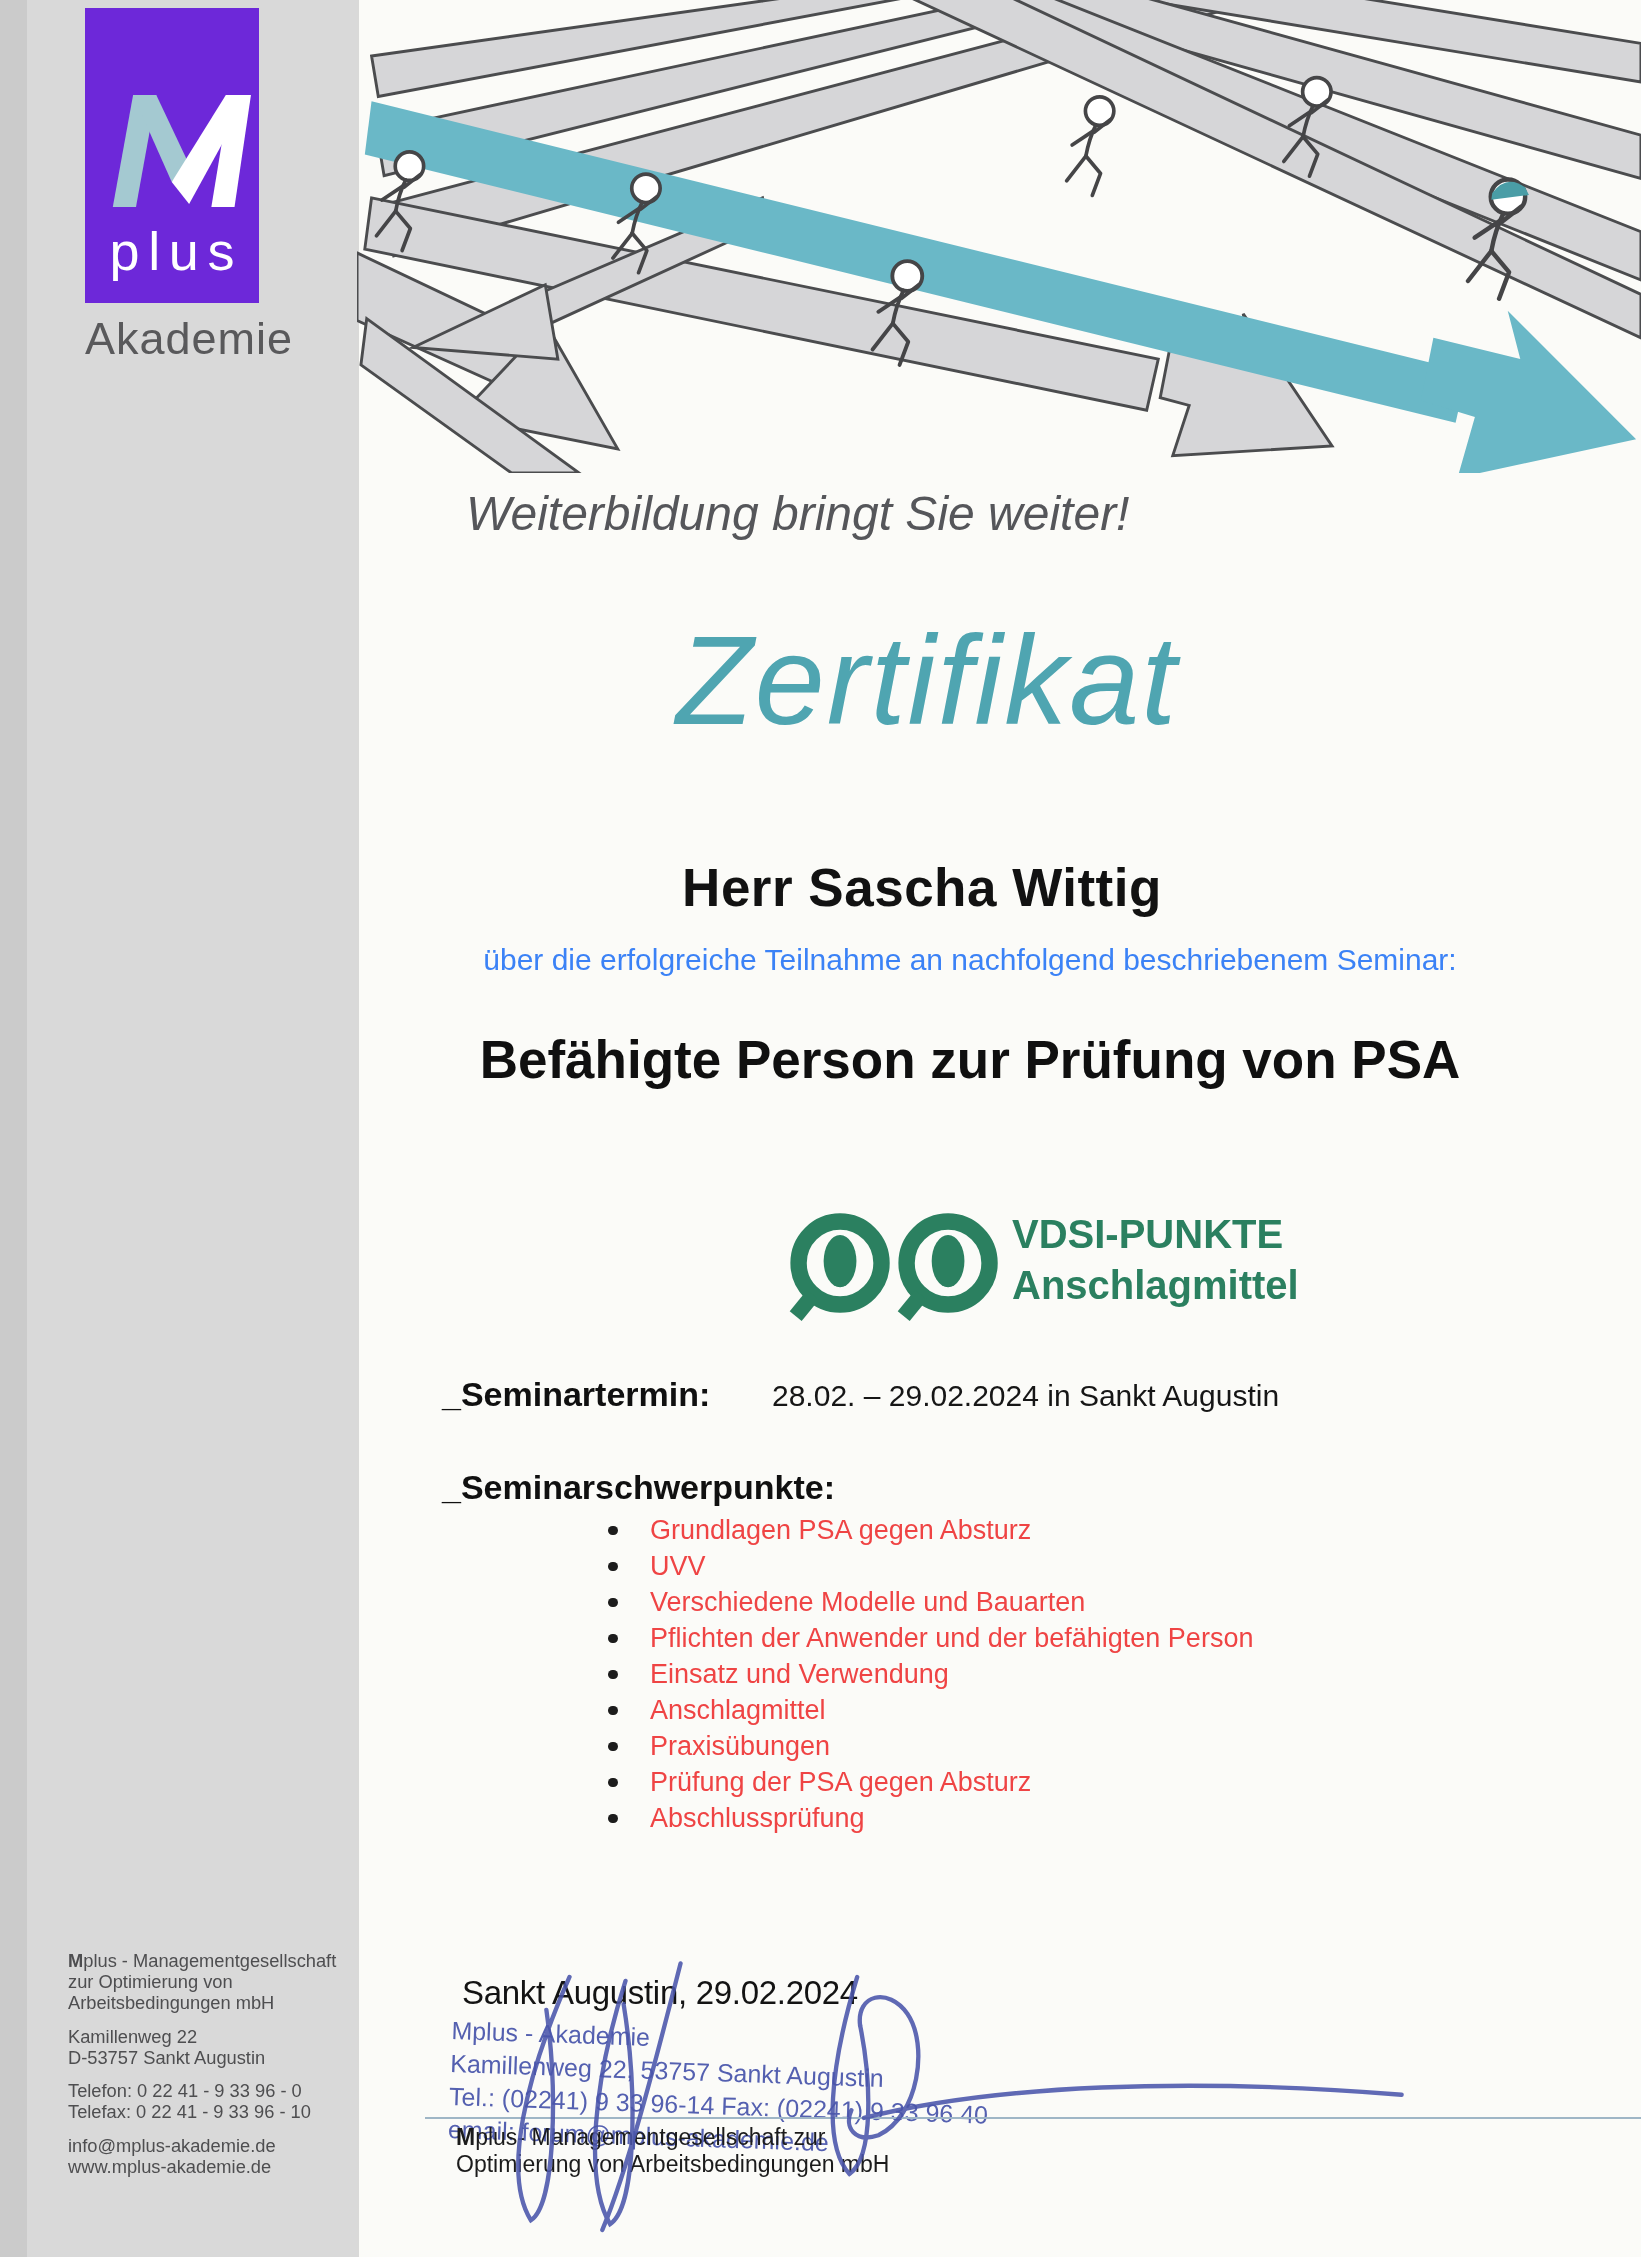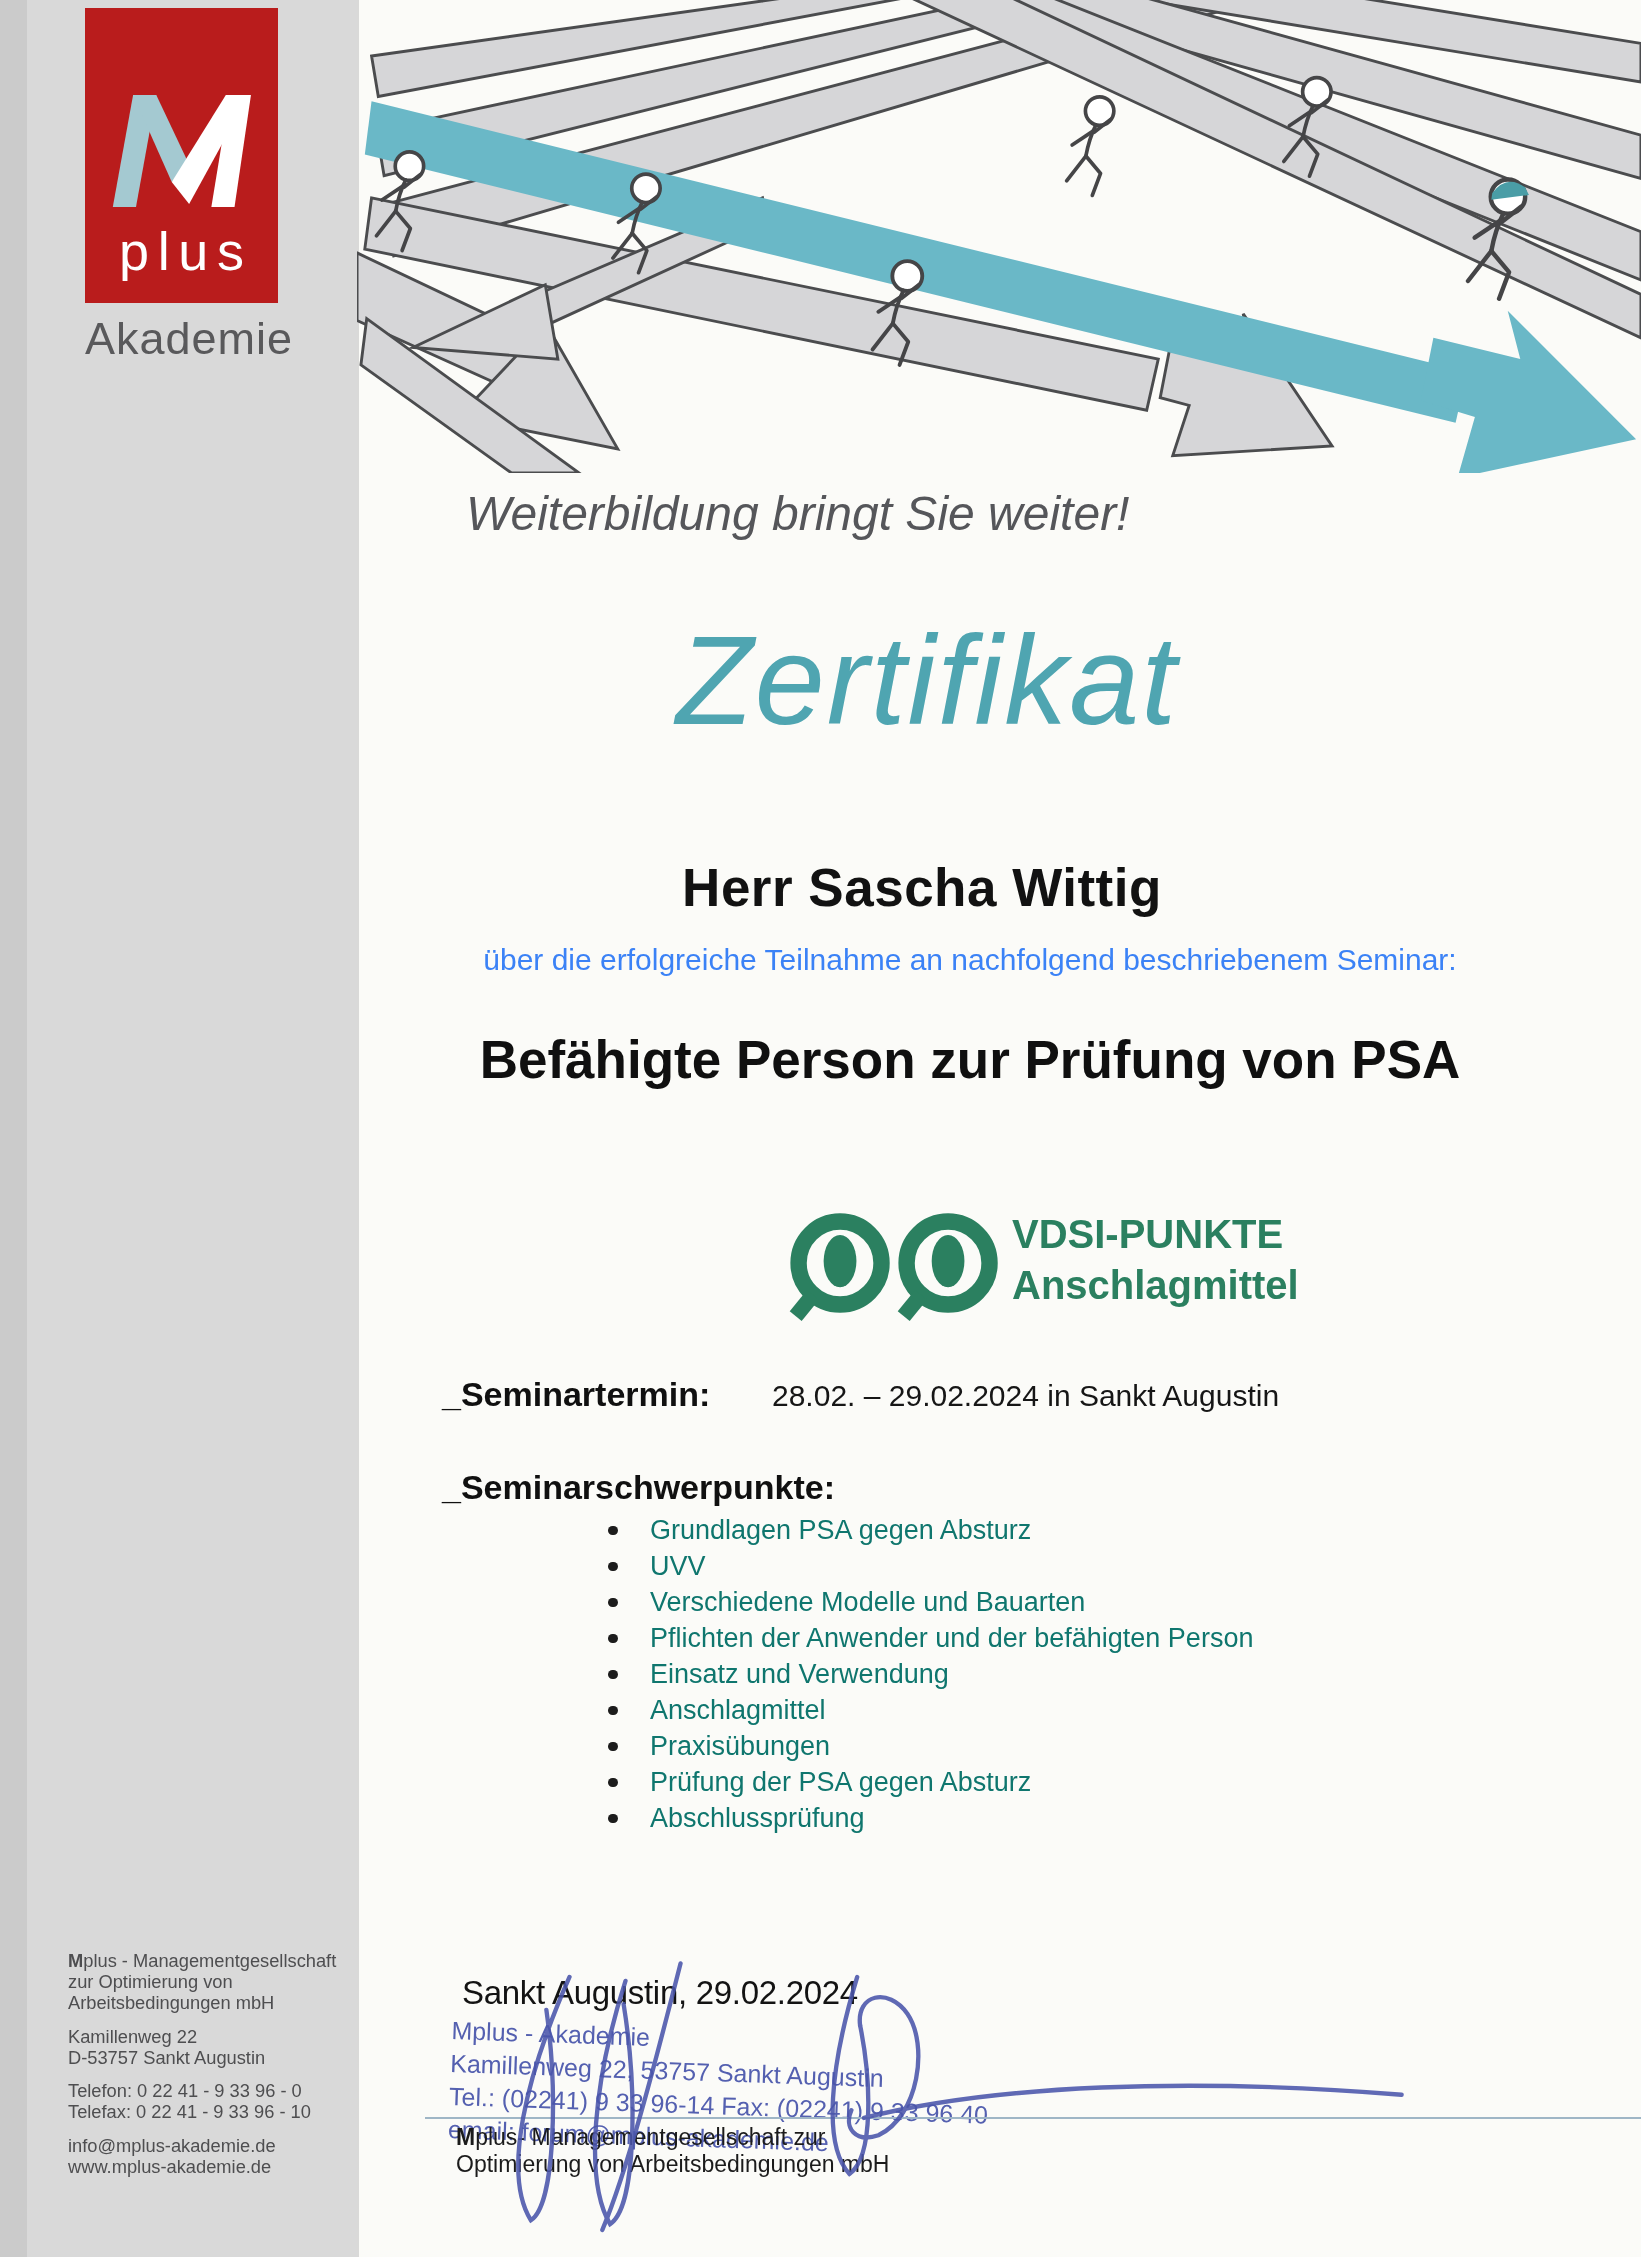--- a/index.html
+++ b/index.html
@@ -4,21 +4,21 @@
 <style>
   html,body { margin:0; padding:0; }
   body { width:1641px; height:2257px; position:relative; overflow:hidden;
          background:#fbfbf8; font-family:"Liberation Sans", sans-serif; }
 
   
   .sidebar { position:absolute; left:0; top:0; width:357px; height:2257px; background:#d9d9d9; }
   .sidebar-edge { position:absolute; left:0; top:0; width:27px; height:2257px; background:#cbcbcb; }
   .page-edge { position:absolute; left:357px; top:0; width:1.9px; height:2257px; background:#c6c6c6; opacity:.65; }
 
-  .logo-box { position:absolute; left:85px; top:7.7px; width:193px; height:295px; background:#b91c1c; }
+  .logo-box { position:absolute; left:85px; top:7.7px; width:174px; height:295px; background:#6d28d9; }
   .m-svg { position:absolute; left:21px; top:85px; }
   .logo-plus { position:absolute; left:0; top:212px; width:100%; text-align:center;
                font-size:54px; color:#ffffff; letter-spacing:8.7px; text-indent:8.7px; }
   .logo-sub { position:absolute; left:85px; top:313px; width:187px; text-align:center;
               font-weight:normal; font-size:45px; color:#59595b; letter-spacing:1px; }
 
   .contact { position:absolute; left:68px; top:1950px; font-size:18.3px; line-height:21px; color:#4e4e50; }
   .contact .grp { margin-bottom:12.6px; }
   .contact b { font-weight:bold; }
 
@@ -39,21 +39,21 @@
 
   .vdsi-q { position:absolute; left:787px; top:1207px; }
   .vdsi-text { position:absolute; left:1012px; top:1209px; font-size:40px; font-weight:bold;
                color:#2b8060; line-height:51px; }
 
   .term-label { position:absolute; left:442px; top:1375px; font-size:34px; font-weight:bold; color:#101010; }
   .term-value { position:absolute; left:772px; top:1379px; font-size:30px; color:#161616; }
   .topics-label { position:absolute; left:442px; top:1468px; font-size:34px; font-weight:bold; color:#101010; }
 
   ul.topics { position:absolute; left:606px; top:1512px; margin:0; padding:0; list-style:none; }
-  ul.topics li { position:relative; padding-left:44px; font-size:27px; line-height:36px; color:#0f766e; }
+  ul.topics li { position:relative; padding-left:44px; font-size:27px; line-height:36px; color:#ef4444; }
   ul.topics li::before { content:""; position:absolute; left:1.9px; top:13.5px; width:9.7px; height:9.7px;
                          border-radius:50%; background:#1c1c1c; }
 
   
   .place-date { position:absolute; left:462px; top:1974px; font-size:33px; color:#131313; letter-spacing:-0.3px; }
   .stamp { position:absolute; left:452px; top:2014px; font-size:25px; color:#4c58ad;
            line-height:33px; transform:rotate(2deg); transform-origin:0 0; opacity:.95; }
   .rule { position:absolute; left:425px; top:2117px; width:1217px; height:1.9px; background:#9fb6c6; }
   .foot-company { position:absolute; left:456px; top:2124px; font-size:23px; line-height:26.6px; color:#1b1b1b; }
   .foot-company b { font-weight:bold; }

